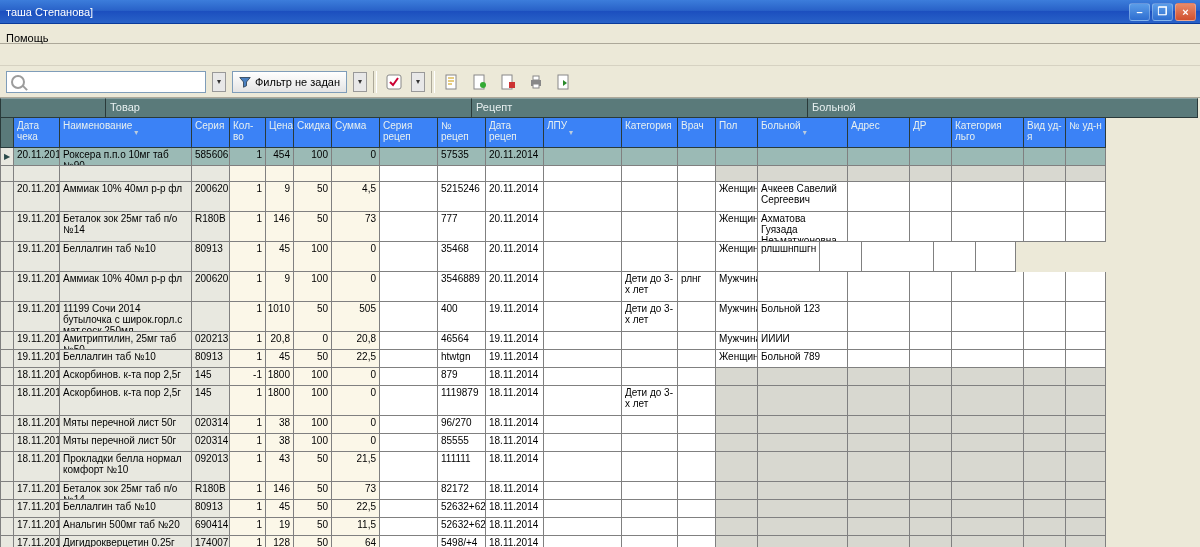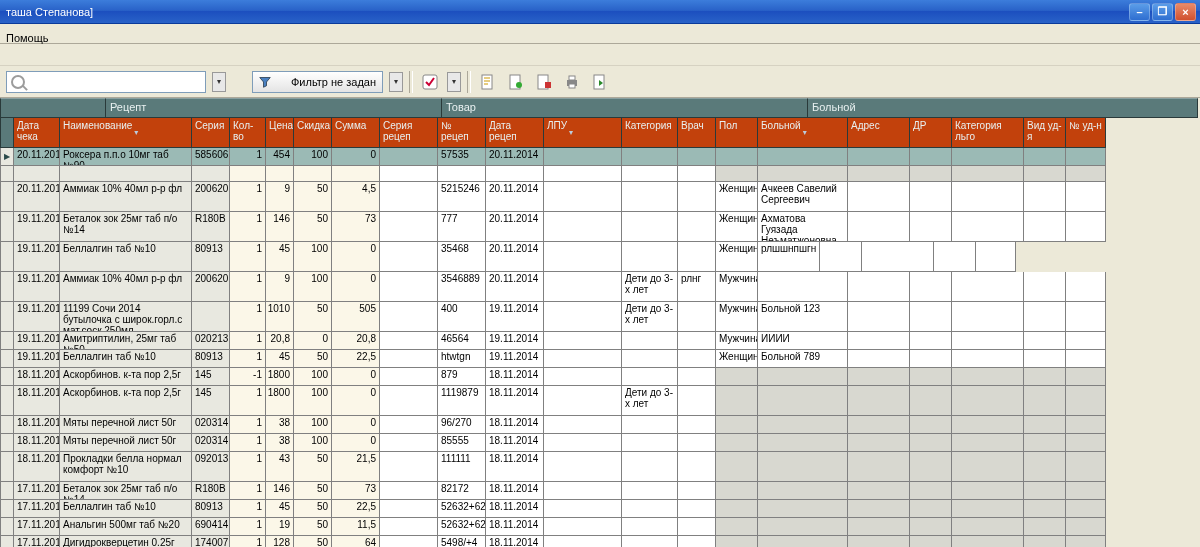--- a/index.html
+++ b/index.html
@@ -42,21 +42,21 @@
     display: flex; align-items: center; padding: 0 4px;
   }
   .search-icon { width: 14px; height: 14px; border: 2px solid #9c9c9c; border-radius: 50%; position: relative; }
   .search-icon::after { content:""; position:absolute; width:2px; height:6px; background:#9c9c9c; right:-3px; bottom:-4px; transform:rotate(-45deg); }
   .search-input { border: none; outline: none; flex: 1; font-size: 11px; }
   .dd-btn { width:14px; height:20px; background:#e8e8e8; border:1px solid #999; display:flex; align-items:center;justify-content:center;cursor:pointer; }
   .dd-btn::after { content:"▾"; font-size:8px; color:#333; }
 
   .filter-btn {
     height: 22px; background: linear-gradient(#fff,#e4e4e4); border:1px solid #7f9db9;
-    display:flex; align-items:center; padding:0 6px; gap:20px; font-size:11px; cursor:pointer;margin-left:20px;
+    display:flex; align-items:center; padding:0 6px; gap:4px; font-size:11px; cursor:pointer;
   }
   .filter-btn svg { width:12px; height:12px; }
 
   .sep { width:4px; height:22px; border-left:1px solid #aca899; border-right:1px solid #fff; }
 
   .tbtn {
     width:22px; height:22px; display:flex; align-items:center; justify-content:center;
     cursor:pointer; border:1px solid transparent; border-radius:2px;
   }
   .tbtn svg { width:16px; height:16px; }
@@ -64,21 +64,21 @@
   .grid-wrap { overflow-x: auto; }
 
   .band-row { display:flex; height:20px; }
   .band {
     background: #5a7a7a; color:#e8f0f0; font-weight:normal; padding:2px 4px;
     border-right: 1px solid #2a3a3a; border-bottom:1px solid #2a3a3a;
     border-top:1px solid #8aa0a0;
   }
   .header-row { display:flex; height:30px; }
   .hcell {
-    background:#c2410c; color:#e8f0f0; font-size:10px; padding:2px 3px;
+    background:#3b82f6; color:#e8f0f0; font-size:10px; padding:2px 3px;
     border-right:1px solid #2a3a3a; border-bottom:1px solid #2a3a3a;
     display:flex; align-items:flex-start; overflow:hidden; white-space:normal;
   }
   .tridrop::after { content:"▾"; color:#bcd; font-size:8px; margin-left:2px; align-self:center; }
 
   .data-row { display:flex; height:18px; }
   .data-row.tall { height:30px; }
   .dcell {
     background:#fff; border-right:1px solid #808080; border-bottom:1px solid #808080;
     padding:1px 3px; overflow:hidden; white-space:nowrap; font-size:10px;
@@ -193,22 +193,22 @@
         <rect x="2" y="1" width="10" height="14" fill="#fff" stroke="#888"></rect>
         <path d="M7 6l4 3-4 3z" fill="#2a8a2a"></path>
       </svg>
   </div>
 </div>
 
 <div class="grid-wrap">
 
   <div class="band-row">
     <div class="band w-lead" style="border-left:1px solid #2a3a3a"></div>
+    <div class="band w-goods">Товар</div>
     <div class="band w-recipe">Рецепт</div>
-    <div class="band w-goods">Товар</div>
     <div class="band w-patient">Больной</div>
   </div>
 
   <div class="header-row">
     <div style="width:14px;background:#5a7a7a;border-right:1px solid #2a3a3a;border-bottom:1px solid #2a3a3a;border-left:1px solid #2a3a3a"></div>
     <div class="hcell c-date">Дата чека</div>
     <div class="hcell c-name tridrop">Наименование</div>
     <div class="hcell c-ser">Серия</div>
     <div class="hcell c-qty">Кол-во</div>
     <div class="hcell c-prc">Цена</div>

